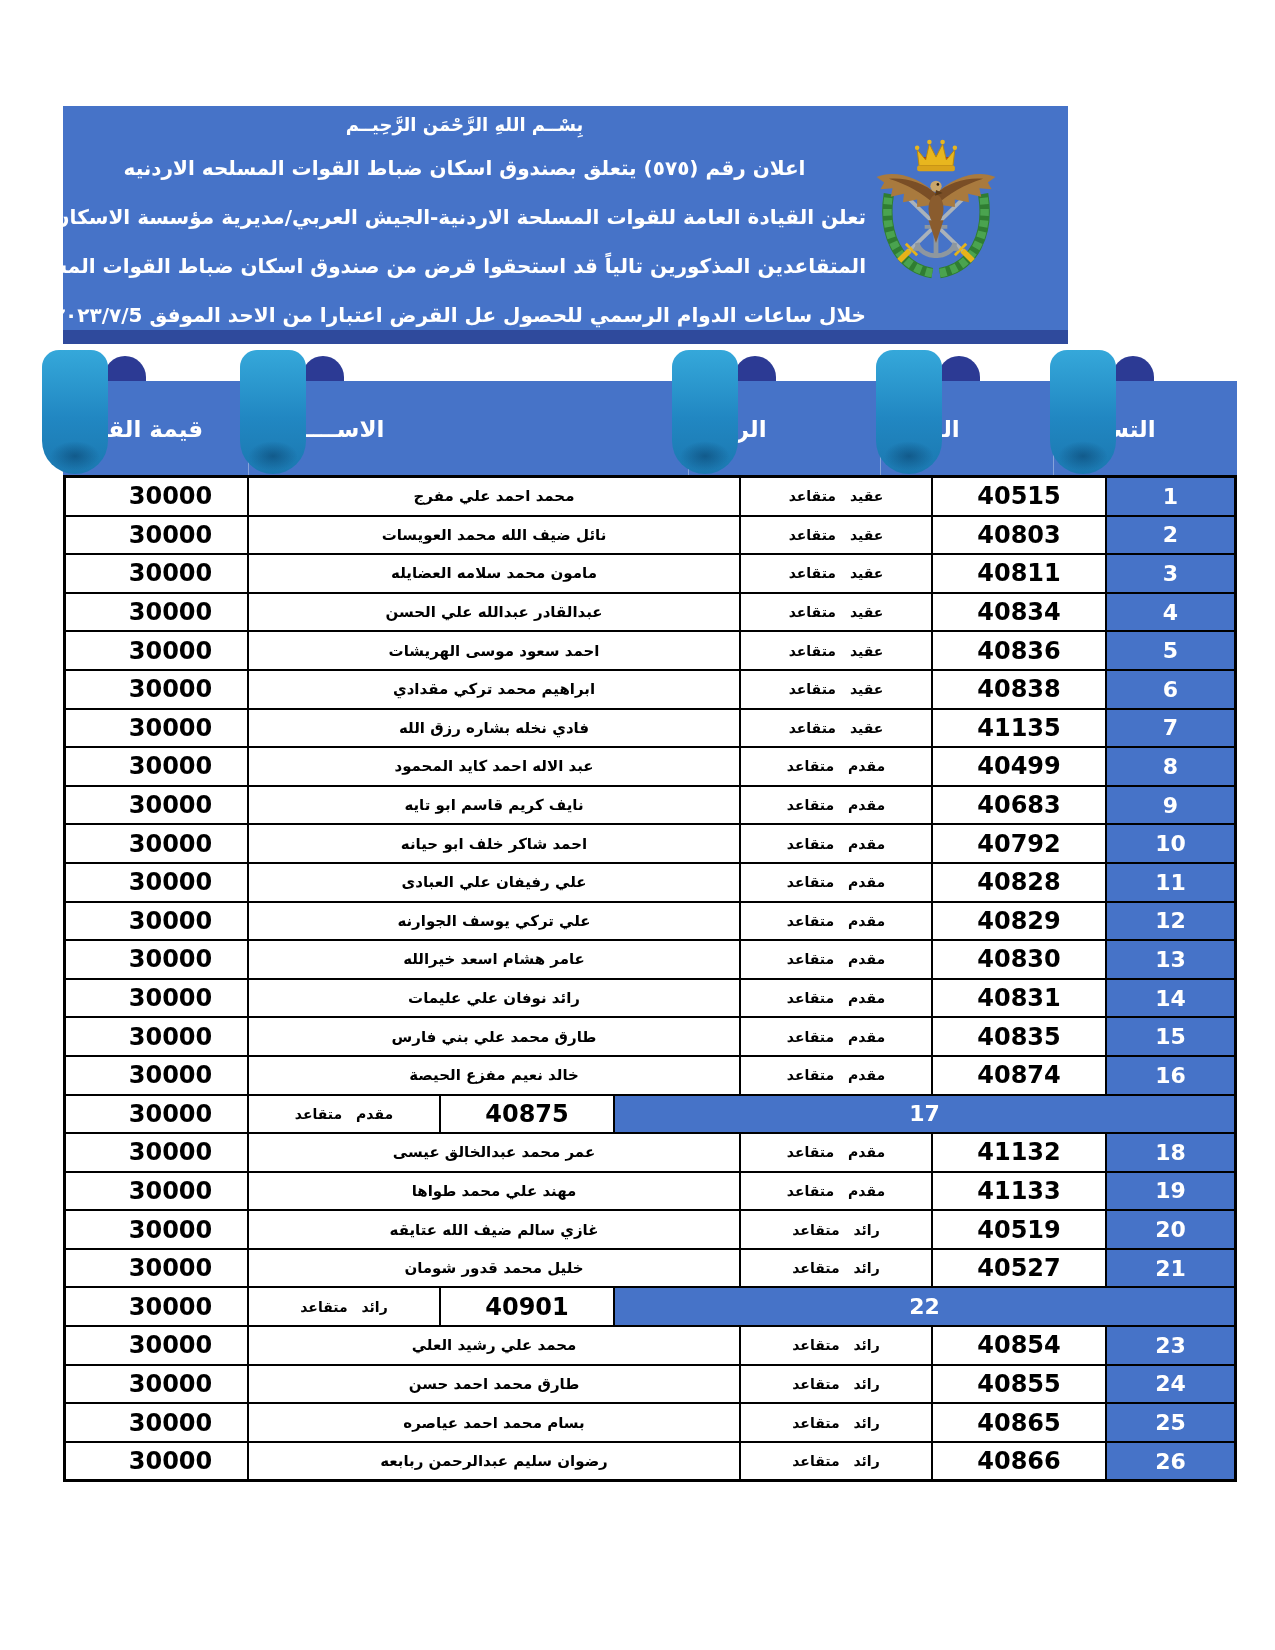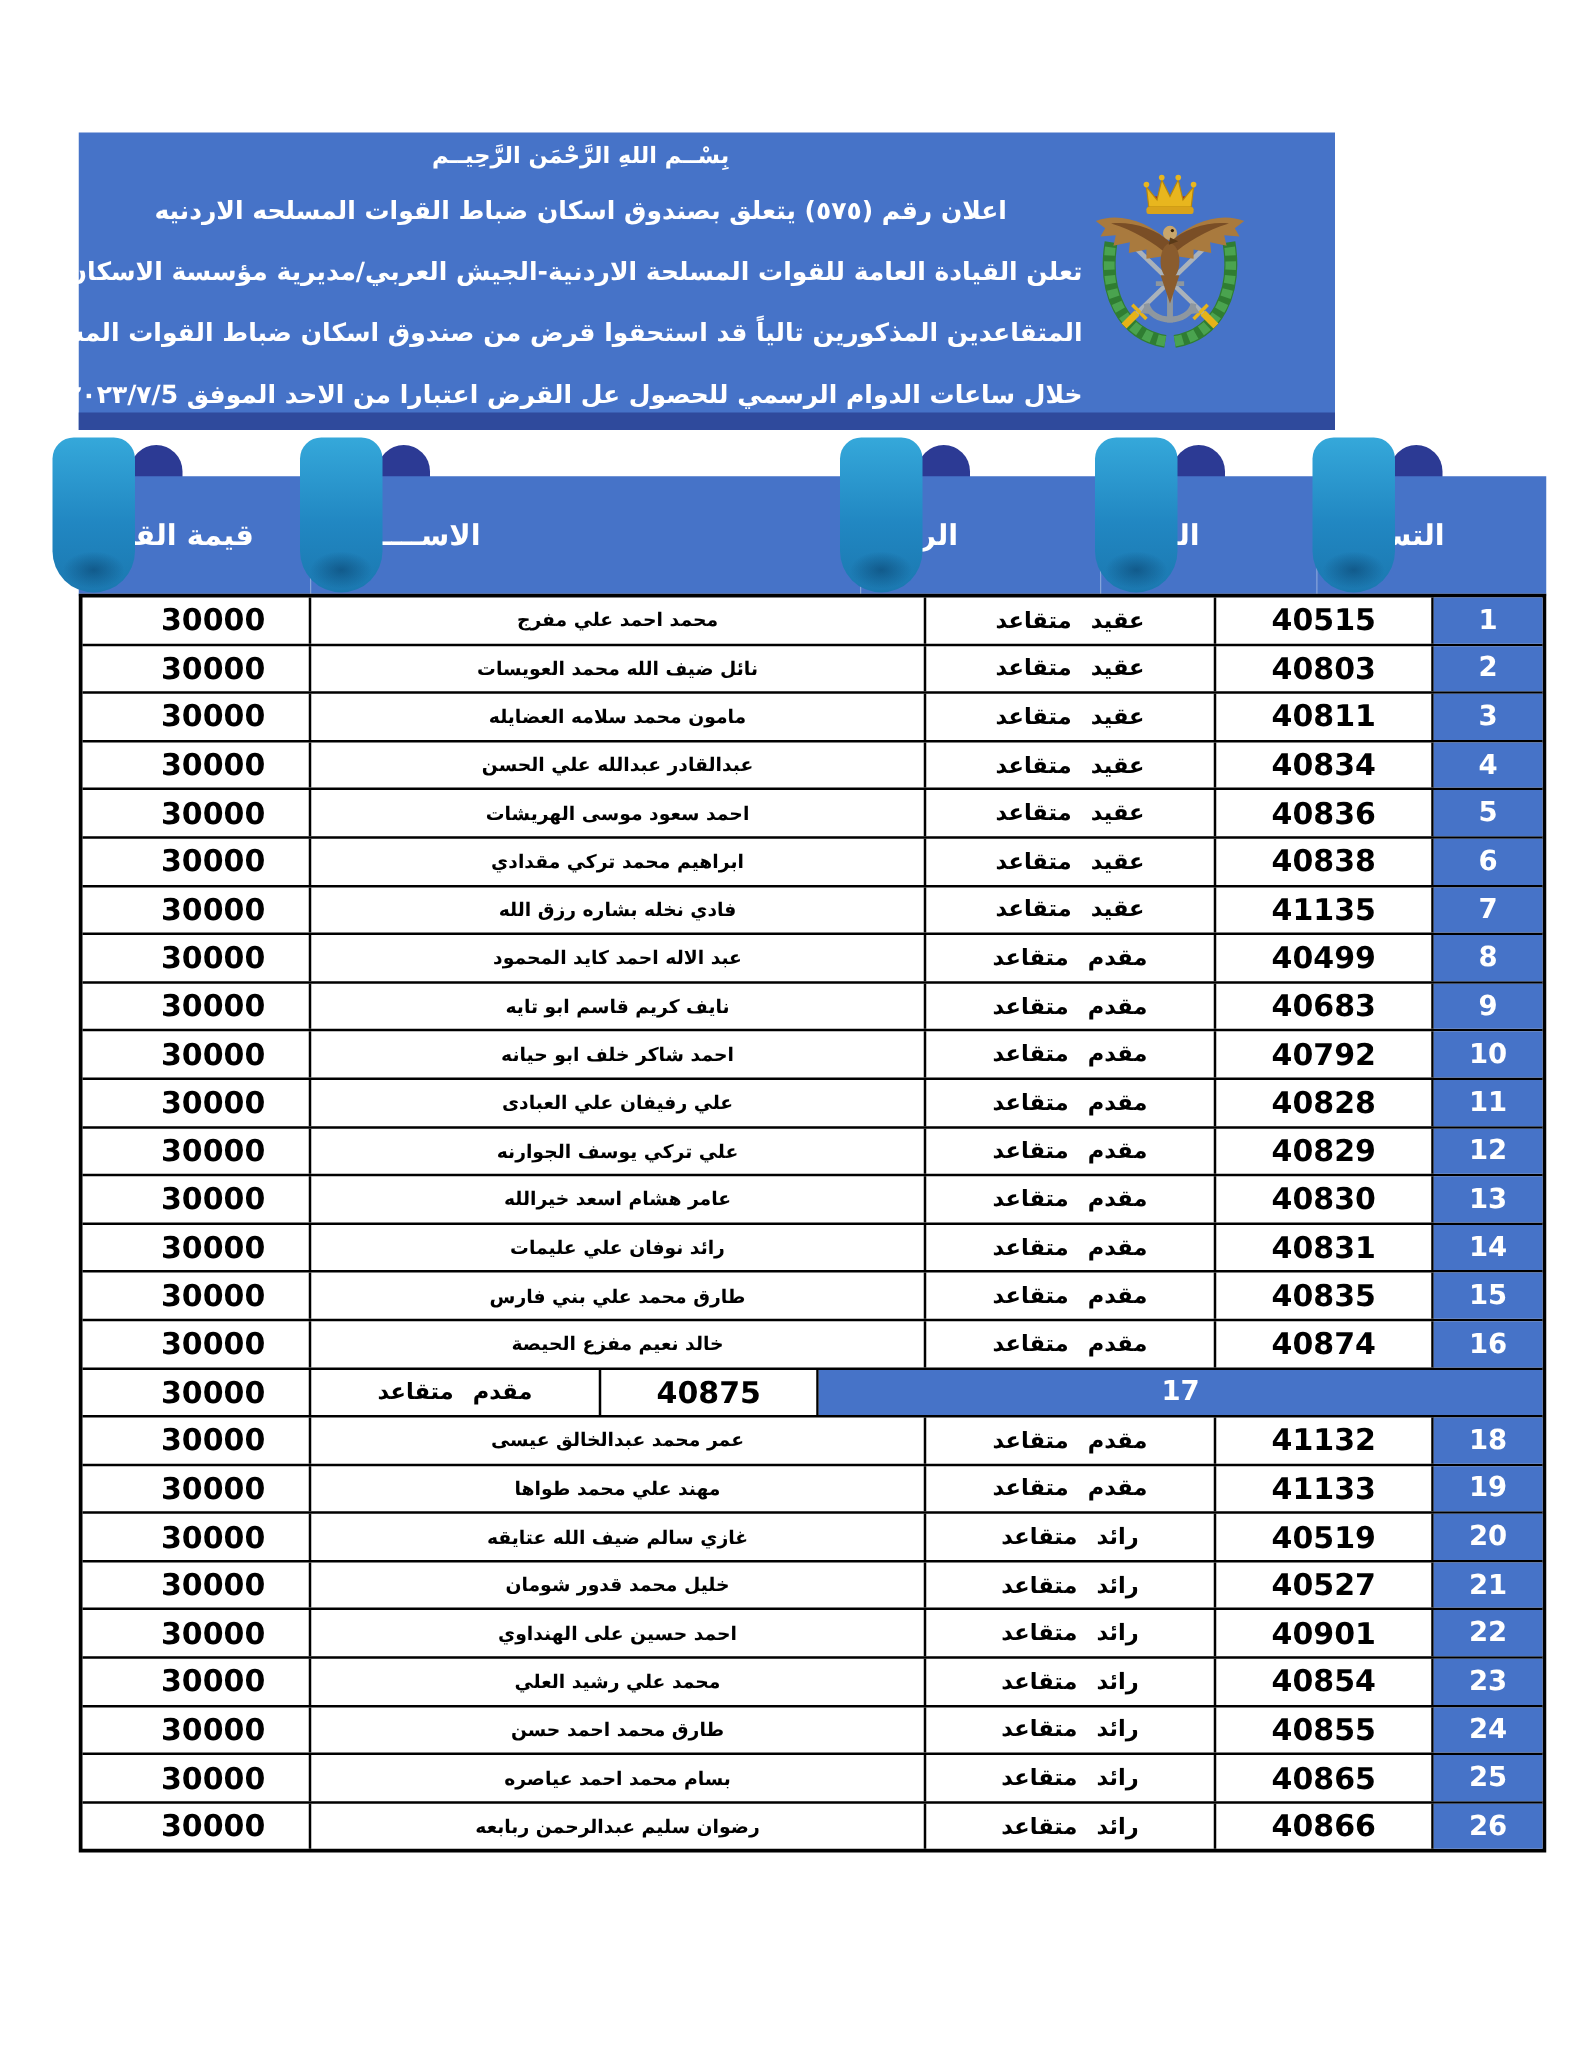--- a/index.html
+++ b/index.html
@@ -69,21 +69,21 @@
   .trow{display:flex;height:36.6px;}
   .trow:not(:last-child){border-bottom:2.7px solid var(--ink);}
   .cell{
     display:flex;align-items:center;justify-content:center;
     box-sizing:border-box;color:var(--ink);font-weight:bold;direction:rtl;
     overflow:hidden;
   }
   .cell:not(.c-serial){border-right:2.7px solid var(--ink);}
   .c-loan  {width:183px;font-size:24px;direction:ltr;padding-left:28px;}
   .c-name  {width:492px;font-size:15px;white-space:nowrap;}
-  .c-rank  {width:232px;font-size:18px;word-spacing:9px;white-space:nowrap;}
+  .c-rank  {width:192px;font-size:14px;word-spacing:9px;white-space:nowrap;}
   .c-number{width:174px;font-size:24px;direction:ltr;}
   .c-serial{flex:1;background:var(--banner-blue);color:var(--white);font-size:22px;}
 </style>
 </head>
 <body style="--banner-blue: #4673c8; --banner-edge: #2f4a9c; --ribbon-top: #35a8da; --ribbon-mid: #2187c2; --ribbon-bot: #1b78b0; --fold-navy: #2c3a94; --wreath-green: #3e8e43; --crown-gold: #e8b61e; --eagle-brown: #a97a3e; --ink: #000000;">
 
 <div class="abs banner">
   <div class="banner-text">
     <div class="bismillah">بِسْــم اللهِ الرَّحْمَن الرَّحِيــم</div>
     <div class="bline">اعلان رقم (٥٧٥) يتعلق بصندوق اسكان ضباط القوات المسلحه الاردنيه</div>
@@ -333,21 +333,20 @@
   <div class="trow">
     <div class="cell c-loan">30000</div>
     <div class="cell c-name">خليل محمد قدور شومان</div>
     <div class="cell c-rank">رائد متقاعد</div>
     <div class="cell c-number">40527</div>
     <div class="cell c-serial">21</div>
   </div>
 
   <div class="trow">
     <div class="cell c-loan">30000</div>
-    <div class="cell c-name">احمد حسين على الهنداوي</div>
     <div class="cell c-rank">رائد متقاعد</div>
     <div class="cell c-number">40901</div>
     <div class="cell c-serial">22</div>
   </div>
 
   <div class="trow">
     <div class="cell c-loan">30000</div>
     <div class="cell c-name">محمد علي رشيد العلي</div>
     <div class="cell c-rank">رائد متقاعد</div>
     <div class="cell c-number">40854</div>

